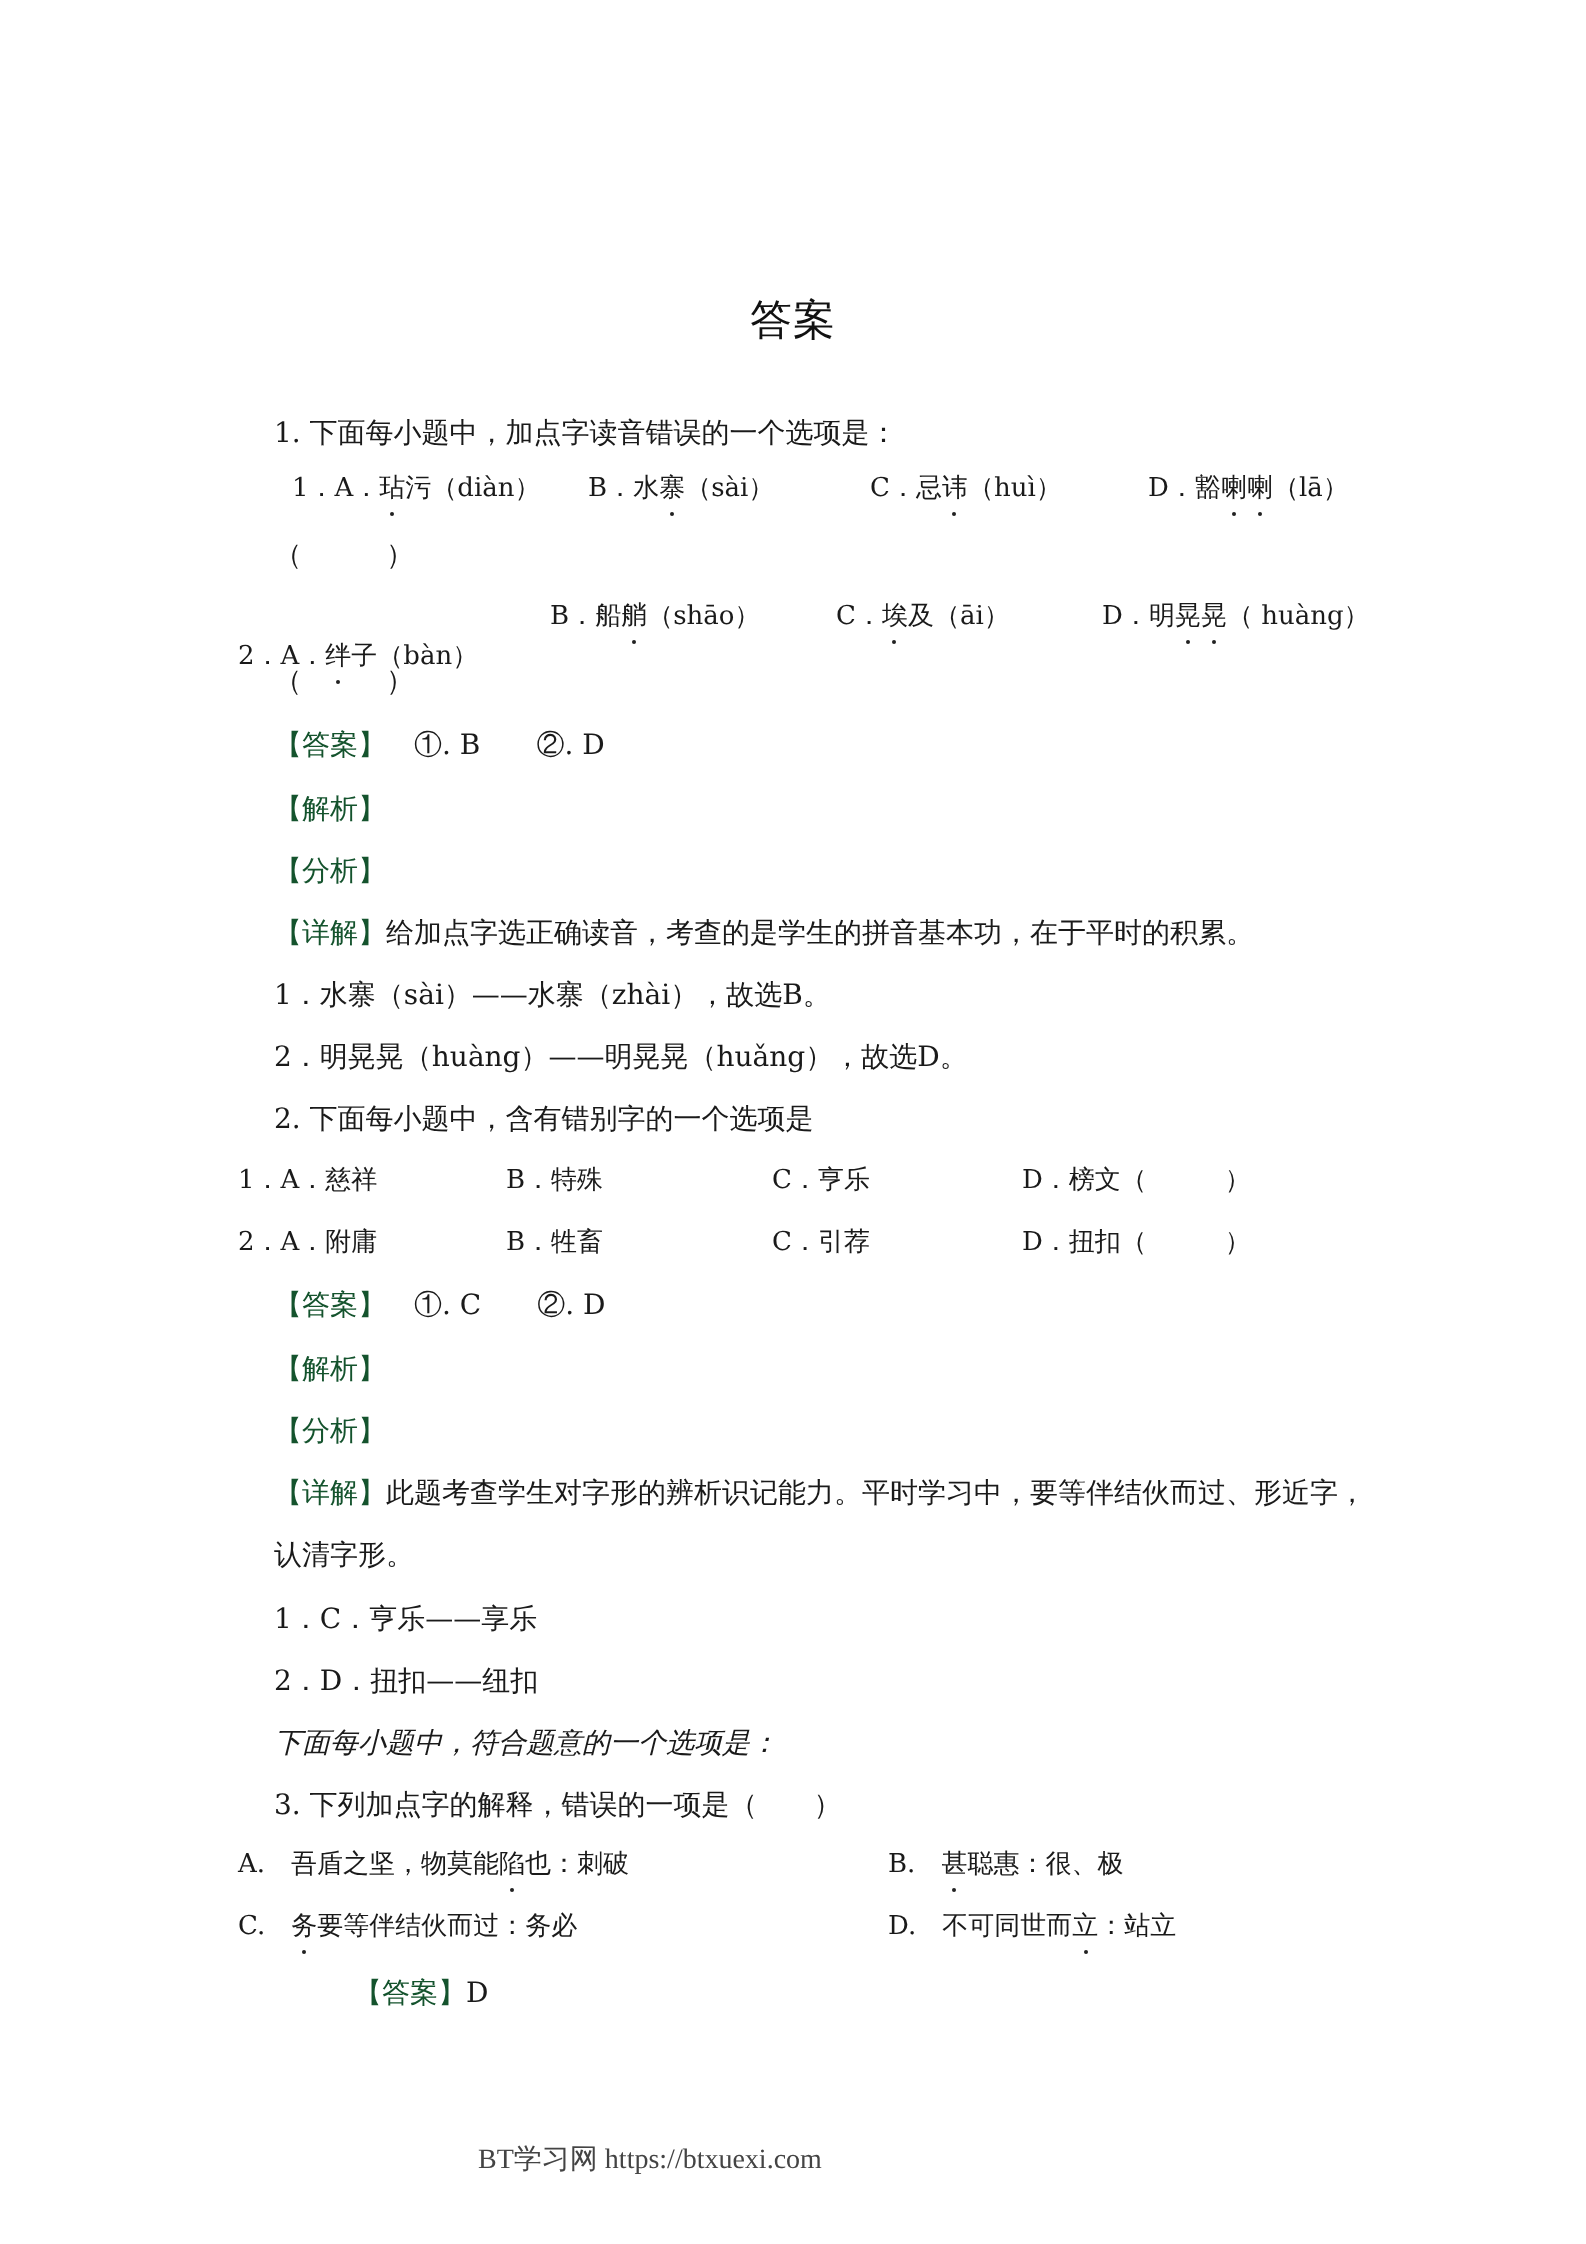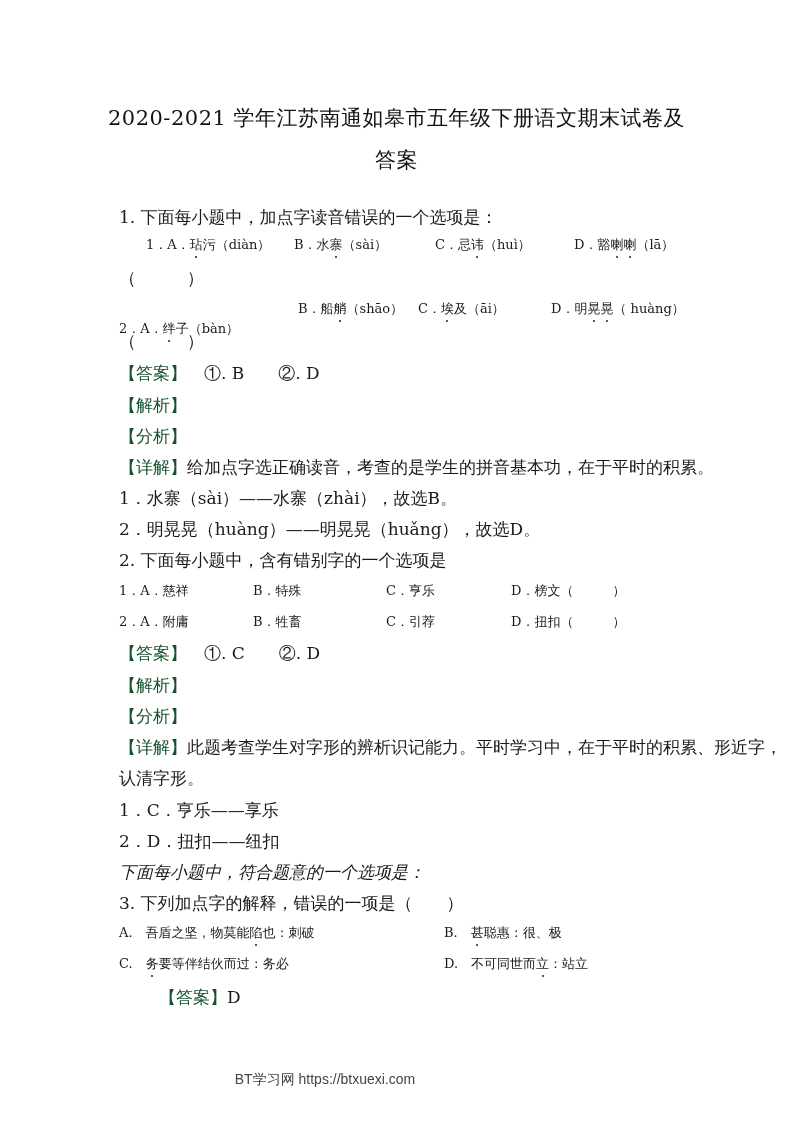--- a/index.html
+++ b/index.html
@@ -25,22 +25,22 @@
       position: absolute;
       left: 60px;
       width: 673px;
       text-align: center;
       font-size: 21px;
       color: #111;
       letter-spacing: 0.5px;
     }
     .line {
       position: absolute;
-      left: 119px;
-      font-size: 17px;
+      left: 137px;
+      font-size: 14px;
       line-height: 16px;
       white-space: nowrap;
       color: #1a1a1a;
     }
     .col {
       position: absolute;
       font-size: 13px;
       line-height: 16px;
       white-space: nowrap;
       color: #1a1a1a;
@@ -64,31 +64,30 @@
       font-weight: normal;
       color: #14532d;
       text-align: right;
     }
     .footer {
       position: absolute;
       left: 0;
       width: 650px;
       top: 1071px;
       text-align: center;
-      font-family: Liberation Sans, sans-serif;
+      font-family: Liberation Serif, serif;
       font-size: 14px;
       color: #444;
     }
   </style>
 </head>
 <body>
 
 <div class="page">
 
-  <div class="title" style="top:104px;">2020-2021 学年江苏南通如皋市五年级下册语文期末试卷及</div>
   <div class="title" style="top:146px;">答案</div>
 
   <div class="line" style="top:209px;">1. 下面每小题中，加点字读音错误的一个选项是：</div>
 
   <div class="col" style="left:119px; top:237px;margin-left:27px;">
     <span>1．A．</span><span class="dot">玷</span><span>污（diàn）</span>
   </div>
   <div class="col" style="left:294px; top:237px;">
     <span>B．</span><span>水</span><span class="dot">寨</span><span>（sài）</span>
   </div>
@@ -96,21 +95,21 @@
     <span>C．</span><span>忌</span><span class="dot">讳</span><span>（huì）</span>
   </div>
   <div class="col" style="left:574px; top:237px;">
     <span>D．</span><span>豁</span><span class="dot">喇</span><span class="dot">喇</span><span>（lā）</span>
   </div>
   <div class="line" style="top:270px;">（　　　）</div>
 
   <div class="col" style="left:119px; top:301px;margin-top:20px;">
     <span>2．A．</span><span class="dot">绊</span><span>子（bàn）</span>
   </div>
-  <div class="col" style="left:298px; top:301px;">
+  <div class="col" style="left:275px; top:301px;">
     <span>B．</span><span>船</span><span class="dot">艄</span><span>（shāo）</span>
   </div>
   <div class="col" style="left:418px; top:301px;">
     <span>C．</span><span></span><span class="dot">埃</span><span>及（āi）</span>
   </div>
   <div class="col" style="left:551px; top:301px;">
     <span>D．</span><span>明</span><span class="dot">晃</span><span class="dot">晃</span><span>（ huàng）</span>
   </div>
   <div class="line" style="top:333px;">（　　　）</div>
 
@@ -136,21 +135,21 @@
   <div class="col" style="left:253px; top:614px;">B．牲畜</div>
   <div class="col" style="left:386px; top:614px;">C．引荐</div>
   <div class="col" style="left:511px; top:614px;">D．扭扣（　　　）</div>
 
   <div class="line" style="top:645px;">
     <span class="tag">【答案】</span><span>　①. C　　②. D</span>
   </div>
   <div class="line" style="top:677px;"><span class="tag">【解析】</span></div>
   <div class="line" style="top:708px;"><span class="tag">【分析】</span></div>
   <div class="line" style="top:739px;">
-    <span class="tag">【详解】</span><span>此题考查学生对字形的辨析识记能力。平时学习中，在于平时的积累、形近字，</span>
+    <span class="tag">【详解】</span><span>此题考查学生对字形的辨析识记能力。平时学习中，要等伴结伙而过、形近字，</span>
   </div>
   <div class="line" style="top:770px;">认清字形。</div>
   <div class="line" style="top:802px;">1．C．亨乐——享乐</div>
   <div class="line" style="top:833px;">2．D．扭扣——纽扣</div>
 
   <div class="line" style="top:864px;font-style:italic;">下面每小题中，符合题意的一个选项是：</div>
   <div class="line" style="top:895px;">3. 下列加点字的解释，错误的一项是（　　）</div>
 
   <div class="col" style="left:119px; top:925px;">
     <span>A.　</span><span>吾盾之坚，物莫能</span><span class="dot">陷</span><span>也：刺破</span>

